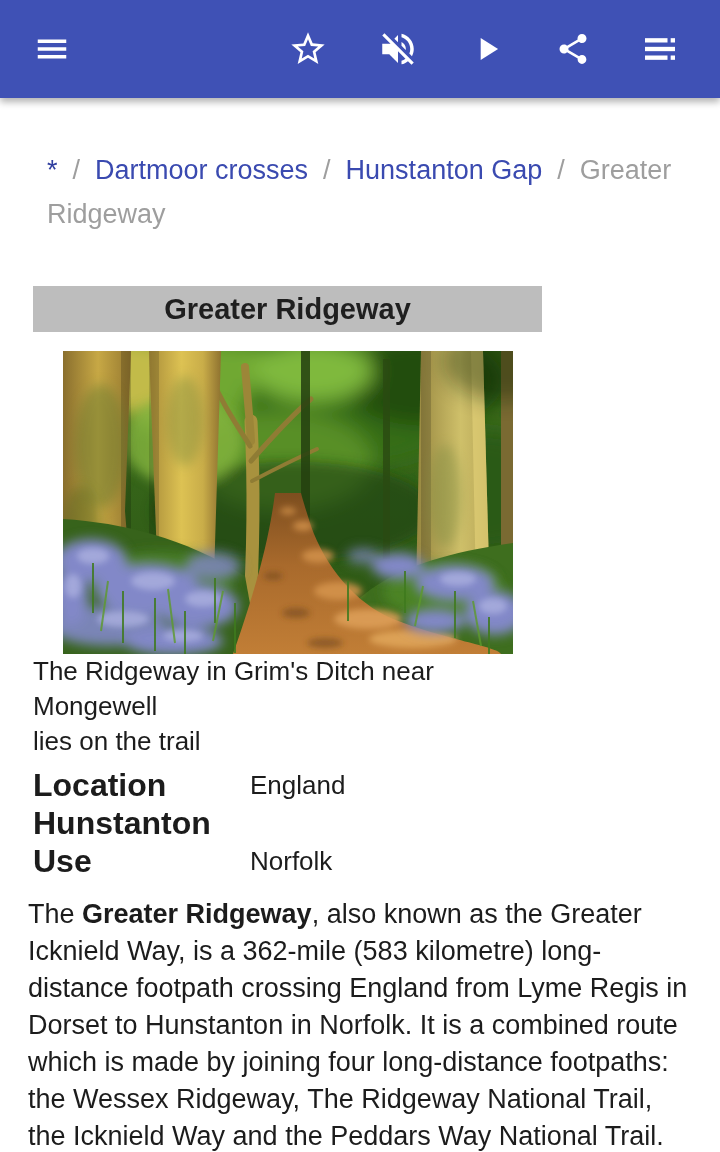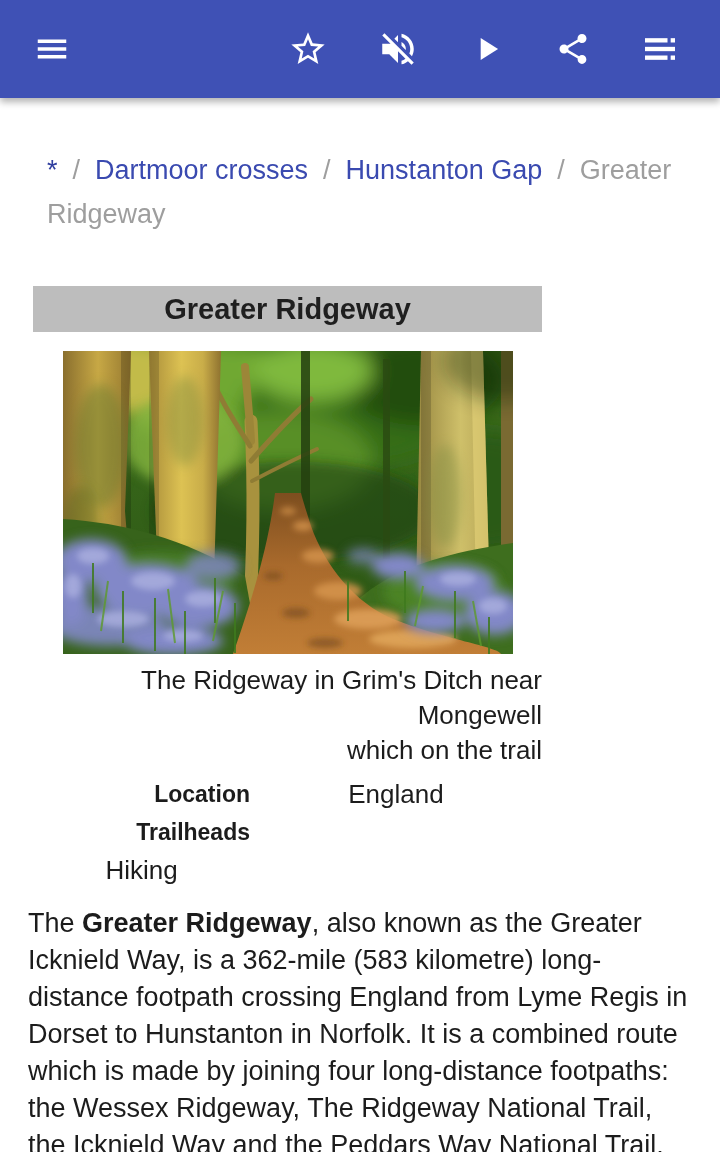--- a/index.html
+++ b/index.html
@@ -50,41 +50,40 @@
     text-align:center;
     font-weight:bold;
     font-size:29px;
     color:#1f1f1f;
     height:46px;
     line-height:46px;
   }
   .photo-wrap { text-align:center; margin-top:3px; height:303px; }
   .photo-wrap svg { display:block; margin:0 auto; }
   .caption {
-    text-align:right;
+    text-align:left;
     font-size:26px;
     line-height:35px;
     color:#1c1c1c;
-    margin-top:9px;
   }
   .itable { margin-top:7px; }
   .irow {
     display:grid;
     grid-template-columns:217px 1fr;
     align-items:center;
     padding:2px 0;
   }
   .ilabel {
-    text-align:right;
+    text-align:left;
     font-weight:bold;
-    font-size:23px;
+    font-size:32px;
     line-height:34px;
     color:#1c1c1c;
   }
-  .ival { font-size:26px; line-height:34px; color:#1c1c1c;text-align:center; }
+  .ival { font-size:26px; line-height:34px; color:#1c1c1c; }
 
   
   .body-text {
     margin:16px 24px 0 28px;
     font-size:27px;
     line-height:37px;
     color:#1c1c1c;
   }
   .body-text b { font-weight:bold; }
 </style>
@@ -285,30 +284,31 @@
           <path d="M160,240 L150,290"></path>
         <path d="M360,235 L352,275"></path>
           <path d="M410,250 L418,295"></path>
       </g>
       <ellipse cx="440" cy="10" rx="60" ry="40" fill="#0f2406" opacity="0.4" filter="url(#b10)"></ellipse>
     </svg>
   </div>
 
   <figcaption class="caption">
     <div>The Ridgeway in Grim's Ditch near Mongewell</div>
-    <div>which on the trail</div>
+    <div>lies on the trail</div>
   </figcaption>
 
   <div class="itable">
     <div class="irow">
       <div class="ilabel">Location</div>
       <div class="ival">England</div>
     </div>
     <div class="irow">
-      <div class="ilabel">Trailheads</div>
+      <div class="ilabel">Hunstanton</div>
     </div>
     <div class="irow">
-      <div class="ival">Hiking</div>
+      <div class="ilabel">Use</div>
+      <div class="ival">Norfolk</div>
     </div>
   </div>
 </section>
 
 <p class="body-text"><span>The </span><b>Greater Ridgeway</b><span>, also known as the Greater Icknield Way, is a 362-mile (583 kilometre) long-distance footpath crossing England from Lyme Regis in Dorset to Hunstanton in Norfolk. It is a combined route which is made by joining four long-distance footpaths: the Wessex Ridgeway, The Ridgeway National Trail, the Icknield Way and the Peddars Way National Trail.</span></p>
 
 </body></html>

